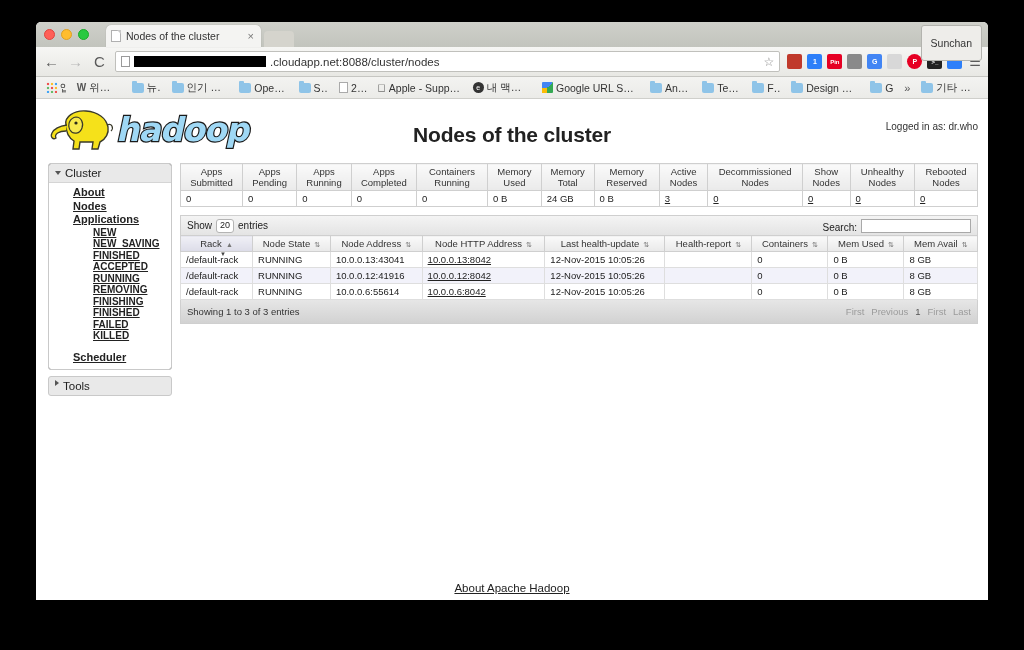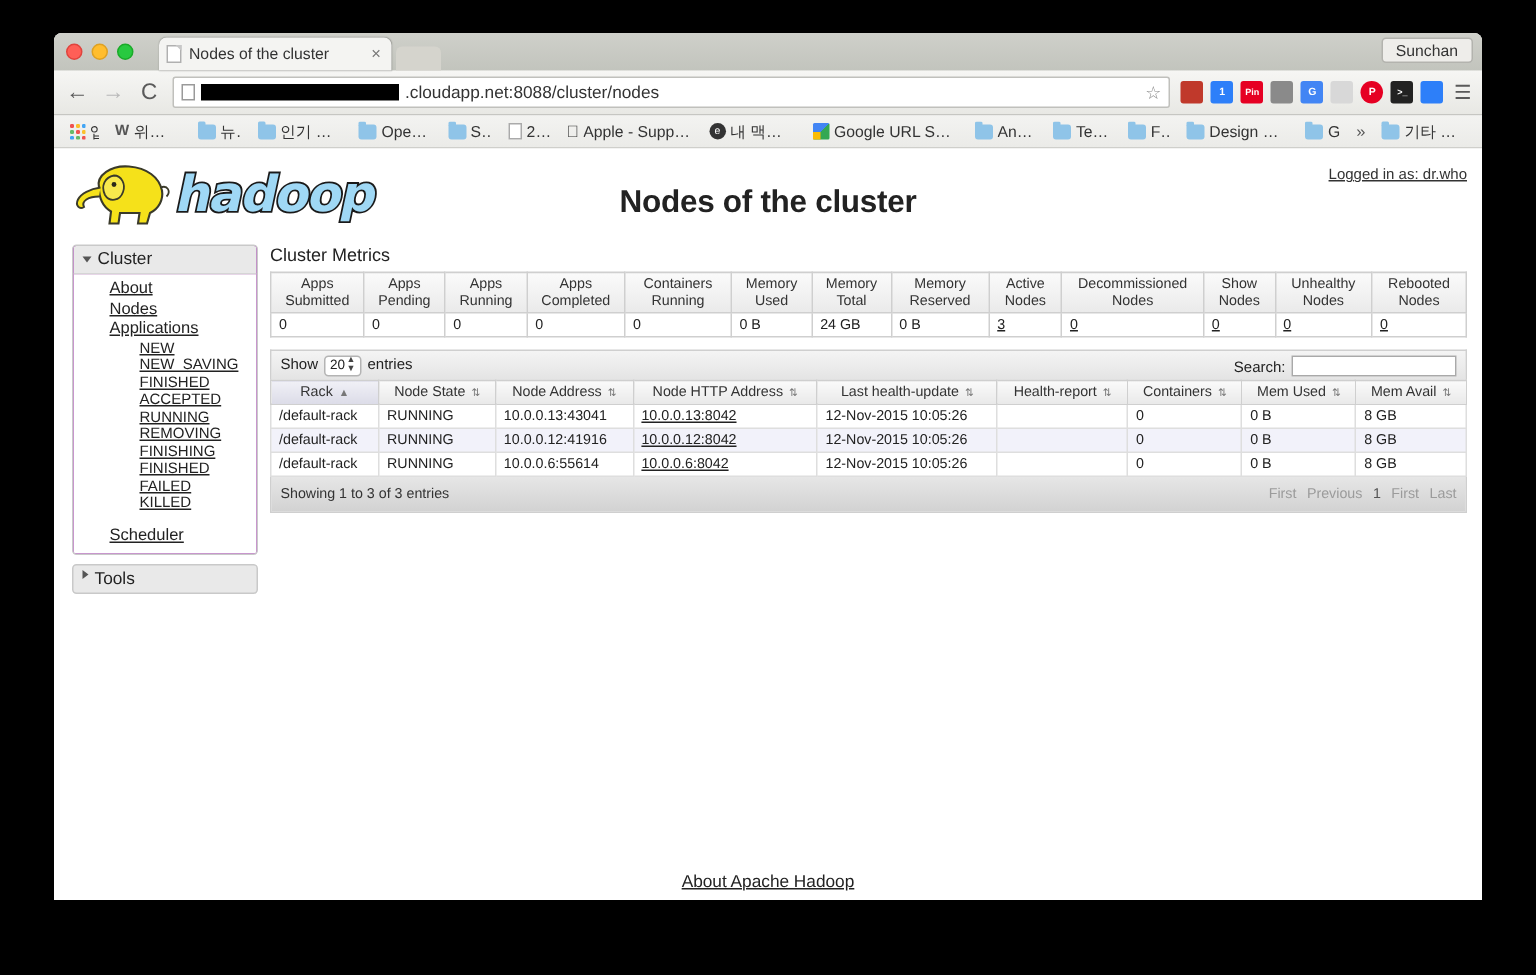--- a/index.html
+++ b/index.html
@@ -95,21 +95,21 @@
   .tab-newtab {
     width: 30px; height: 16px;
     margin-left: 3px;
     background: #d5d4cd;
     border-radius: 4px 4px 0 0;
     align-self: flex-end;
   }
   #window-user-btn {
     position: absolute;
     right: 6px; top: 3px;
-    height: 17px;
+    height: 36px;
     padding: 0 9px;
     background: #eeedea;
     border: 1px solid #b3b3ae;
     border-radius: 3px;
     font-size: 10.5px;
     color: #333;
     display: flex; align-items: center;
   }
 
   
@@ -242,24 +242,23 @@
     flex: 1 1 auto;
     background: #fff;
     position: relative;
     overflow: hidden;
     font-size: 11px;
     color: #222;
   }
 
   #logged-in {
     position: absolute;
-    right: 10px; top: 12px;
+    right: 10px; top: 22px;
     font-size: 10px;
     color: #333;
-    text-decoration: underline;
   }
 
   
   #hadoop-header {
     position: absolute;
     left: 10px; top: 4px;
     width: 210px; height: 52px;
   }
   #page-title {
     position: absolute;
@@ -271,21 +270,21 @@
     letter-spacing: -0.2px;
   }
 
   
   #sidebar {
     position: absolute;
     left: 12px; top: 64px;
     width: 124px;
   }
   .nav-block {
-    background: #a21caf;
+    background: #404040;
     border: 1px solid #c9c9c9;
     border-radius: 3px;
     margin-bottom: 6px;
     overflow: hidden;
   }
   .nav-head {
     background: #e9e9e9;
     padding: 3px 6px;
     font-size: 11.5px;
     color: #222;
@@ -308,20 +307,21 @@
   }
   .nav-body { padding: 3px 0 5px 0; background: #fff; }
   .nav-link {
     display: block;
     color: #222;
     text-decoration: underline;
     font-size: 11px;
     padding: 0 0 0 24px;
     line-height: 13.5px;
     white-space: nowrap;
+    font-weight: bold;
   }
   .nav-link.sub {
     padding-left: 44px;
     font-size: 10px;
     line-height: 11.5px;
   }
   .nav-link.spaced { margin-top: 9px; }
   .nav-head-collapsed {
     background: #e9e9e9;
     border: 1px solid #c9c9c9;
@@ -379,27 +379,28 @@
     display: flex;
     align-items: center;
     justify-content: space-between;
     padding: 0 6px;
     font-size: 10px;
     color: #222;
   }
   #dt-length { display: flex; align-items: center; gap: 4px; }
   .select-box {
     display: inline-flex;
-    gap: 1px;
+    gap: 16px;
     background: #fff;
     border: 1px solid #b4b4b4;
     border-radius: 3px;
     padding: 0 3px;
     height: 14px;
     font-size: 9px;
+    flex-direction: column;
   }
   .spinner-arrows {
     display: flex; flex-direction: column; gap: 1px; line-height: 0;
   }
   .spinner-arrows span { font-size: 6px; color: #444; line-height: 5px; }
   #dt-filter { display: flex; align-items: flex-end; gap: 4px; }
   #search-input {
     width: 110px; height: 14px;
     border: 1px solid #a9a9a9;
     background: #fff;
@@ -635,21 +636,20 @@
         </div>
 
         <div class="nav-head-collapsed">
           <span class="caret-right"></span>
           <span>Tools</span>
         </div>
       </div>
 
       <div id="content">
 
-        <div id="metrics-title">Cluster Metrics</div>
 
         <table class="grid">
           <thead>
             <tr>
               <th>Apps Submitted</th>
               <th>Apps Pending</th>
               <th>Apps Running</th>
               <th>Apps Completed</th>
               <th>Containers Running</th>
               <th>Memory Used</th>

